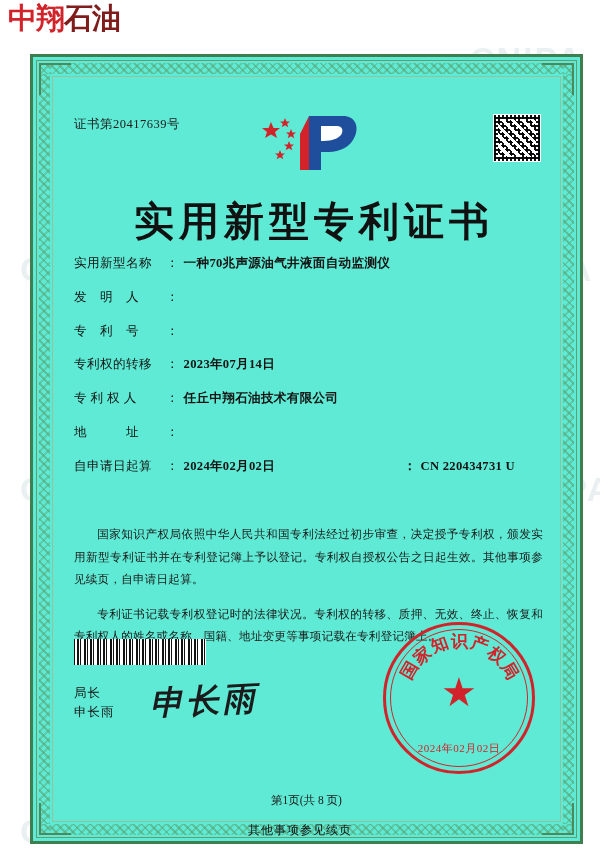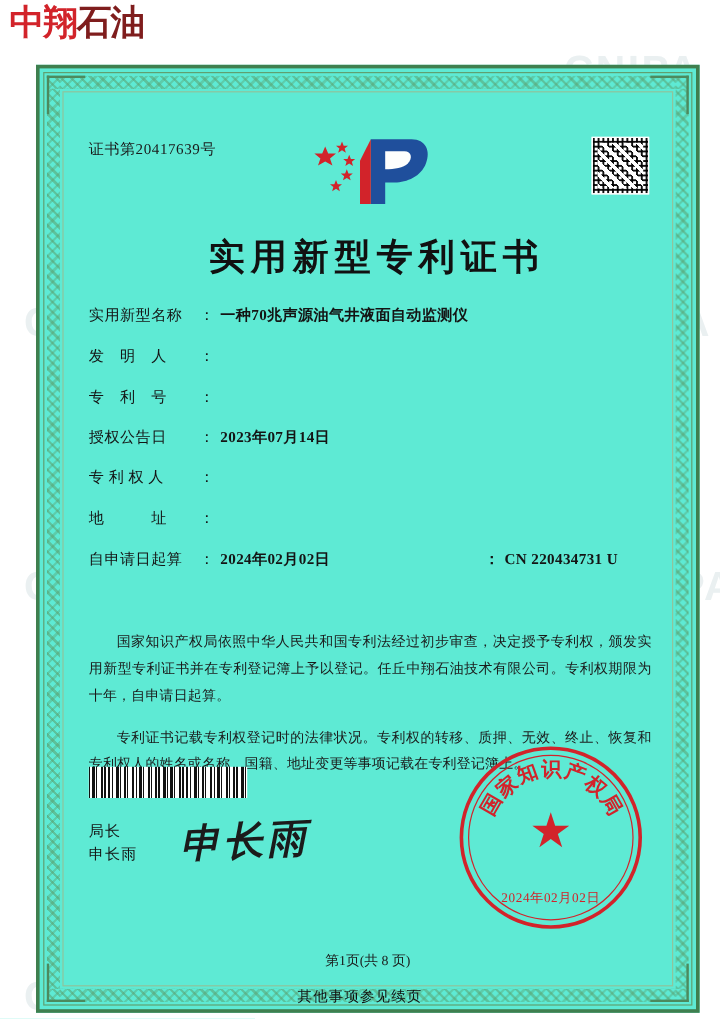--- a/index.html
+++ b/index.html
@@ -144,21 +144,21 @@
     height: 62px;
   }
 
   
   .title {
     position: absolute;
     left: 15px;
     right: 0;
     top: 140px;
     text-align: center;
-    font-size: 30px;
+    font-size: 40px;
     font-weight: bold;
     letter-spacing: 5px;
     color: #111;
     font-family: "DejaVu Sans", sans-serif;
   }
 
   
   .fields {
     position: absolute;
     left: 44px;
@@ -376,47 +376,48 @@
     </div>
     <div class="row">
       <span class="lbl">发　明　人</span>
       <span class="colon">：</span>
     </div>
     <div class="row">
       <span class="lbl">专　利　号</span>
       <span class="colon">：</span>
     </div>
     <div class="row">
-      <span class="lbl">授权公告日</span>
+      <span class="lbl">专利权的转移</span>
       <span class="colon">：</span>
       <span class="val">2023年07月14日</span>
     </div>
     <div class="row">
       <span class="lbl">专 利 权 人</span>
       <span class="colon">：</span>
+      <span class="val">任丘中翔石油技术有限公司</span>
     </div>
     <div class="row">
       <span class="lbl">地　　　址</span>
       <span class="colon">：</span>
     </div>
     <div class="row">
       <span class="lbl">自申请日起算</span>
       <span class="colon">：</span>
       <span class="val">
         <span class="inline-pair">
           <span class="left">2024年02月02日</span>
           <span class="right-lbl">：</span>
           <span>CN 220434731 U</span>
         </span>
       </span>
     </div>
   </div>
 
   <div class="paras">
-    <p>国家知识产权局依照中华人民共和国专利法经过初步审查，决定授予专利权，颁发实用新型专利证书并在专利登记簿上予以登记。任丘中翔石油技术有限公司。专利权期限为十年，自申请日起算。</p>
+    <p>国家知识产权局依照中华人民共和国专利法经过初步审查，决定授予专利权，颁发实用新型专利证书并在专利登记簿上予以登记。专利权自授权公告之日起生效。其他事项参见续页，自申请日起算。</p>
     <p>专利证书记载专利权登记时的法律状况。专利权的转移、质押、无效、终止、恢复和专利权人的姓名或名称、国籍、地址变更等事项记载在专利登记簿上。</p>
   </div>
 
   <div class="barcode"></div>
 
   <div class="sig-label">
     <div>局长</div>
     <div>申长雨</div>
   </div>
   <div class="sig-script">申长雨</div>

